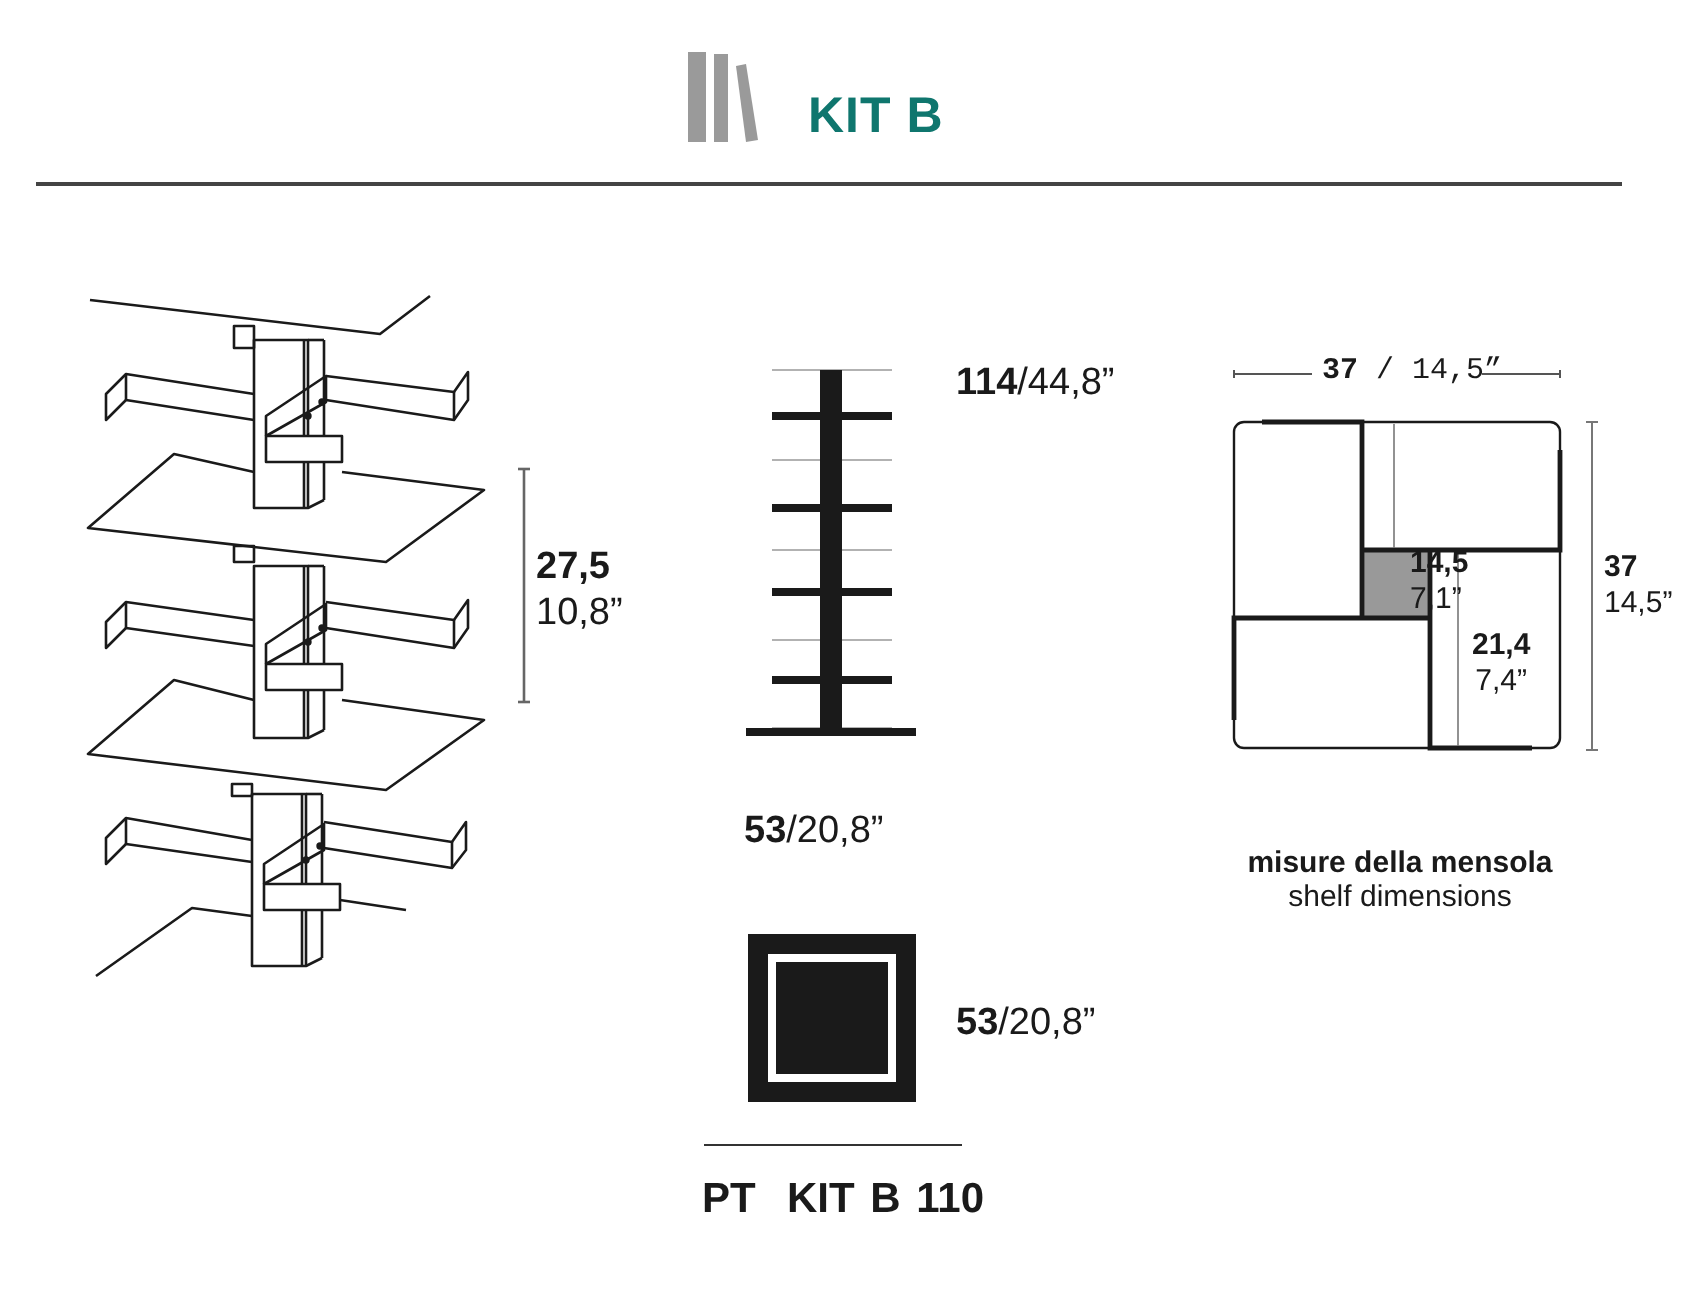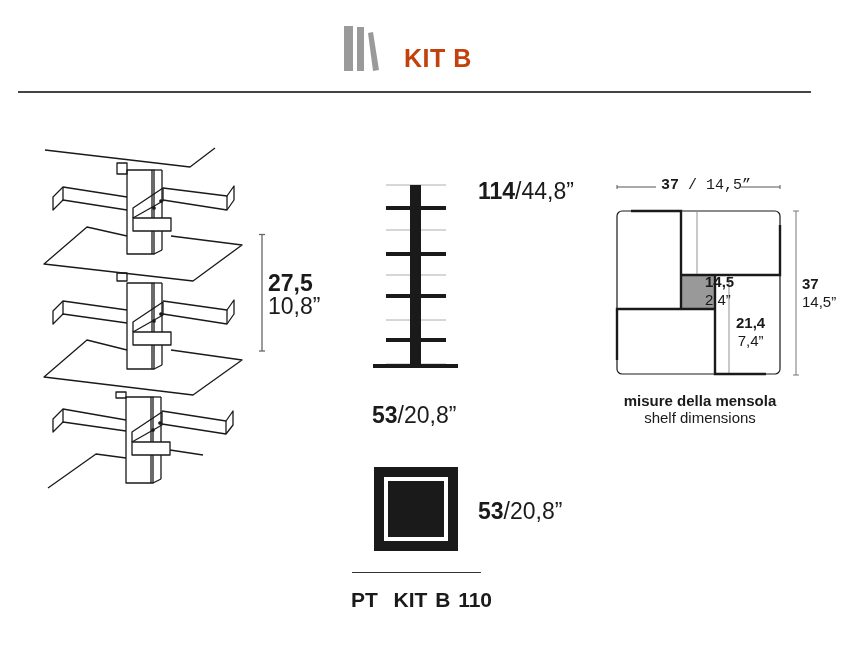--- a/index.html
+++ b/index.html
@@ -1,25 +1,25 @@
 <!DOCTYPE html>
 <html><head>
 <meta charset="utf-8">
 <style>
   html, body { margin: 0; padding: 0; background: #ffffff; }
   body { width: 853px; height: 655px; position: relative; overflow: hidden;
          font-family: "Liberation Sans", "DejaVu Sans", sans-serif; color: #1a1a1a; }
   .abs { position: absolute; }
-  .title { left: 404px; top: 44px; font-size: 25px; font-weight: bold; letter-spacing: 0.5px; color: #c2410c; }
+  .title { left: 404px; top: 44px; font-size: 25px; font-weight: bold; letter-spacing: 0.5px; color: #0f766e; }
   .rule { left: 18px; top: 91px; width: 793px; height: 2px; background: #444; }
-  .dim { font-size: 23px; line-height: 23px; white-space: nowrap; }
+  .dim { font-size: 19px; line-height: 23px; white-space: nowrap; }
   .dim b { font-weight: bold; }
   .small { font-size: 15px; line-height: 18px; }
   .small b { font-weight: bold; }
-  .caption { text-align: center; font-size: 15px; line-height: 17px; }
+  .caption { text-align: center; font-size: 15px; line-height: 17px; margin-top: 31px; }
   .caption .bold { font-weight: bold; }
   .code { left: 351px; top: 588px; font-size: 21px; font-weight: bold; word-spacing: 2px; }
   .code-rule { left: 352px; top: 572px; width: 129px; height: 1px; background: #333; }
   svg { position: absolute; overflow: visible; }
 </style>
 </head>
 <body>
 
 <svg style="left:344px;top:26px;" width="40" height="46" viewBox="0 0 40 46">
   <rect x="0" y="0" width="9" height="45" fill="#9a9a9a"></rect>
@@ -157,21 +157,21 @@
     <polyline points="99,99 1,99 1,150"></polyline>
   </g>
 
   <g stroke="#777" stroke-width="0.8">
     <line x1="81" y1="2" x2="81" y2="64"></line>
     <line x1="113" y1="66" x2="113" y2="163"></line>
   </g>
 </svg>
 <div class="abs small" style="left:705px;top:229px;margin-top:44px;">
   <div><b>14,5</b></div>
-  <div>2,4”</div>
+  <div>7,1”</div>
 </div>
 <div class="abs small" style="left:736px;top:314px;text-align:center;">
   <div><b>21,4</b></div>
   <div>7,4”</div>
 </div>
 
 <svg style="left:792px;top:210px;" width="8" height="166" viewBox="0 0 8 166">
   <line x1="4" y1="1" x2="4" y2="165" stroke="#777" stroke-width="1"></line>
   <line x1="1" y1="1" x2="7" y2="1" stroke="#777" stroke-width="1"></line>
   <line x1="1" y1="165" x2="7" y2="165" stroke="#777" stroke-width="1"></line>

